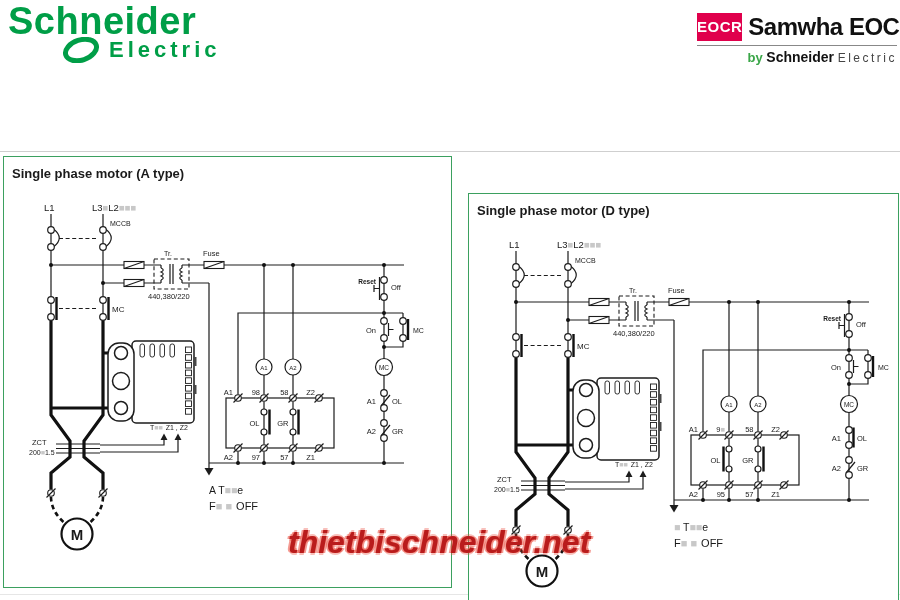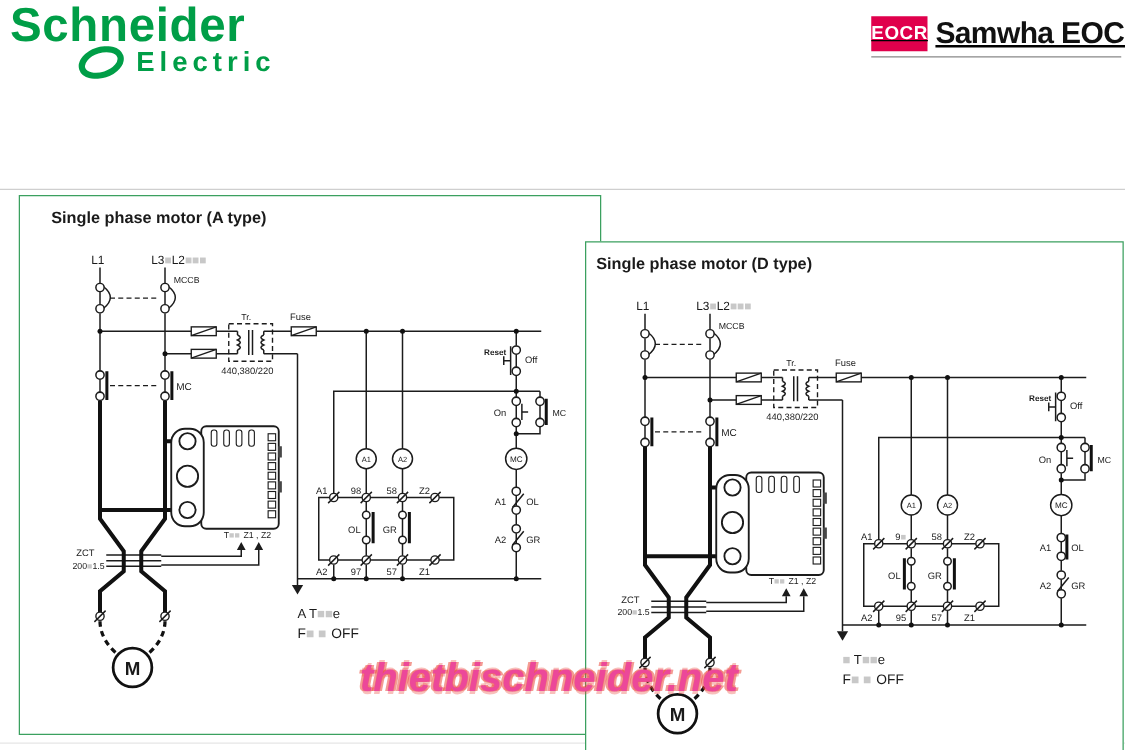--- a/index.html
+++ b/index.html
@@ -6,36 +6,36 @@
   body{width:900px;height:600px;position:relative;background:#fff;
        font-family:"Liberation Sans",sans-serif;overflow:hidden;}
   .sep{position:absolute;left:0;width:900px;height:1px;background:#cfcfcf;}
   .sep2{position:absolute;left:0;width:900px;height:1px;background:#e6e6e6;}
   
   .brand{position:absolute;left:8px;top:1px;color:#009E47;}
   .brand-word{font-size:38px;font-weight:bold;line-height:40px;letter-spacing:0.5px;}
   .brand-row2{display:flex;align-items:center;gap:5px;margin-left:50px;margin-top:-4px;}
   .brand-sub{font-size:22px;font-weight:bold;letter-spacing:4px;color:#009E47;}
   .eocr{position:absolute;right:3px;top:13px;width:200px;}
-  .eocr-top{display:flex;align-items:flex-end;text-decoration:underline;}
+  .eocr-top{display:flex;align-items:flex-end;}
   .eocr-badge{display:inline-block;width:47px;height:28px;line-height:28px;background:#E0004C;
               color:#fff;font-weight:bold;font-size:15px;text-align:center;letter-spacing:0.5px;}
   .eocr-title{font-size:24px;font-weight:bold;color:#111;margin-left:6px;letter-spacing:-0.5px;white-space:nowrap;}
   .eocr-rule{border-top:1.5px solid #888;margin-top:4px;}
   .eocr-by{margin-top:3px;text-align:right;font-size:13px;white-space:nowrap;}
   .eocr-by .by{color:#3aa648;font-weight:bold;}
   .eocr-by b{color:#111;font-size:14px;}
   .eocr-by .el{color:#444;letter-spacing:2.5px;font-size:12px;}
   
   .panel{position:absolute;top:156px;height:430px;border:1px solid #3BA05F;background:#fff;}
-  .panelA{left:15px;width:447px;padding-left:17px;}
+  .panelA{left:3px;width:447px;}
   .panelD{left:468px;width:429px;margin-top:37px;}
   
   .watermark{position:absolute;left:288px;top:524px;font-size:32px;font-weight:bold;font-style:italic;
-     color:#ec4899;z-index:5;letter-spacing:0px;
+     color:#b91c1c;z-index:5;letter-spacing:0px;
      text-shadow:2px 0 0 rgba(235,75,60,.55),-2px 0 0 rgba(235,75,60,.55),
                  0 2px 0 rgba(235,75,60,.35),0 -2px 0 rgba(235,75,60,.35);}
   
   .ln{stroke:#1c1c1c;stroke-width:1.2;fill:none;}
   .tk{stroke:#111;stroke-width:3.2;fill:none;}
   .bar{stroke:#111;stroke-width:2.4;fill:none;}
   .dsh{stroke:#1c1c1c;stroke-width:1.1;fill:none;stroke-dasharray:4,2.6;}
   .mlead{stroke:#111;stroke-width:2.6;fill:none;stroke-dasharray:4.5,3.5;}
   .cc{fill:#fff;stroke:#1c1c1c;stroke-width:1.2;}
   .sc{fill:#fff;stroke:#1c1c1c;stroke-width:1.1;}
@@ -66,20 +66,25 @@
     <span class="brand-sub">Electric</span>
   </div>
 </div>
 
 <div class="eocr">
   <div class="eocr-top">
     <span class="eocr-badge">EOCR</span>
     <span class="eocr-title">Samwha EOCR</span>
   </div>
   <div class="eocr-rule"></div>
+  <div class="eocr-by">
+    <span class="by">by</span>
+    <b>Schneider</b>
+    <span class="el">Electric</span>
+  </div>
 </div>
 
 <div class="sep" style="top:151px"></div>
 <div class="sep2" style="top:594px"></div>
 
 <div class="panel panelA">
 <svg width="426" height="428" viewBox="0 0 426 428">
   <text class="ttl" x="8" y="21">Single phase motor (A type)</text>
 
   <g>

